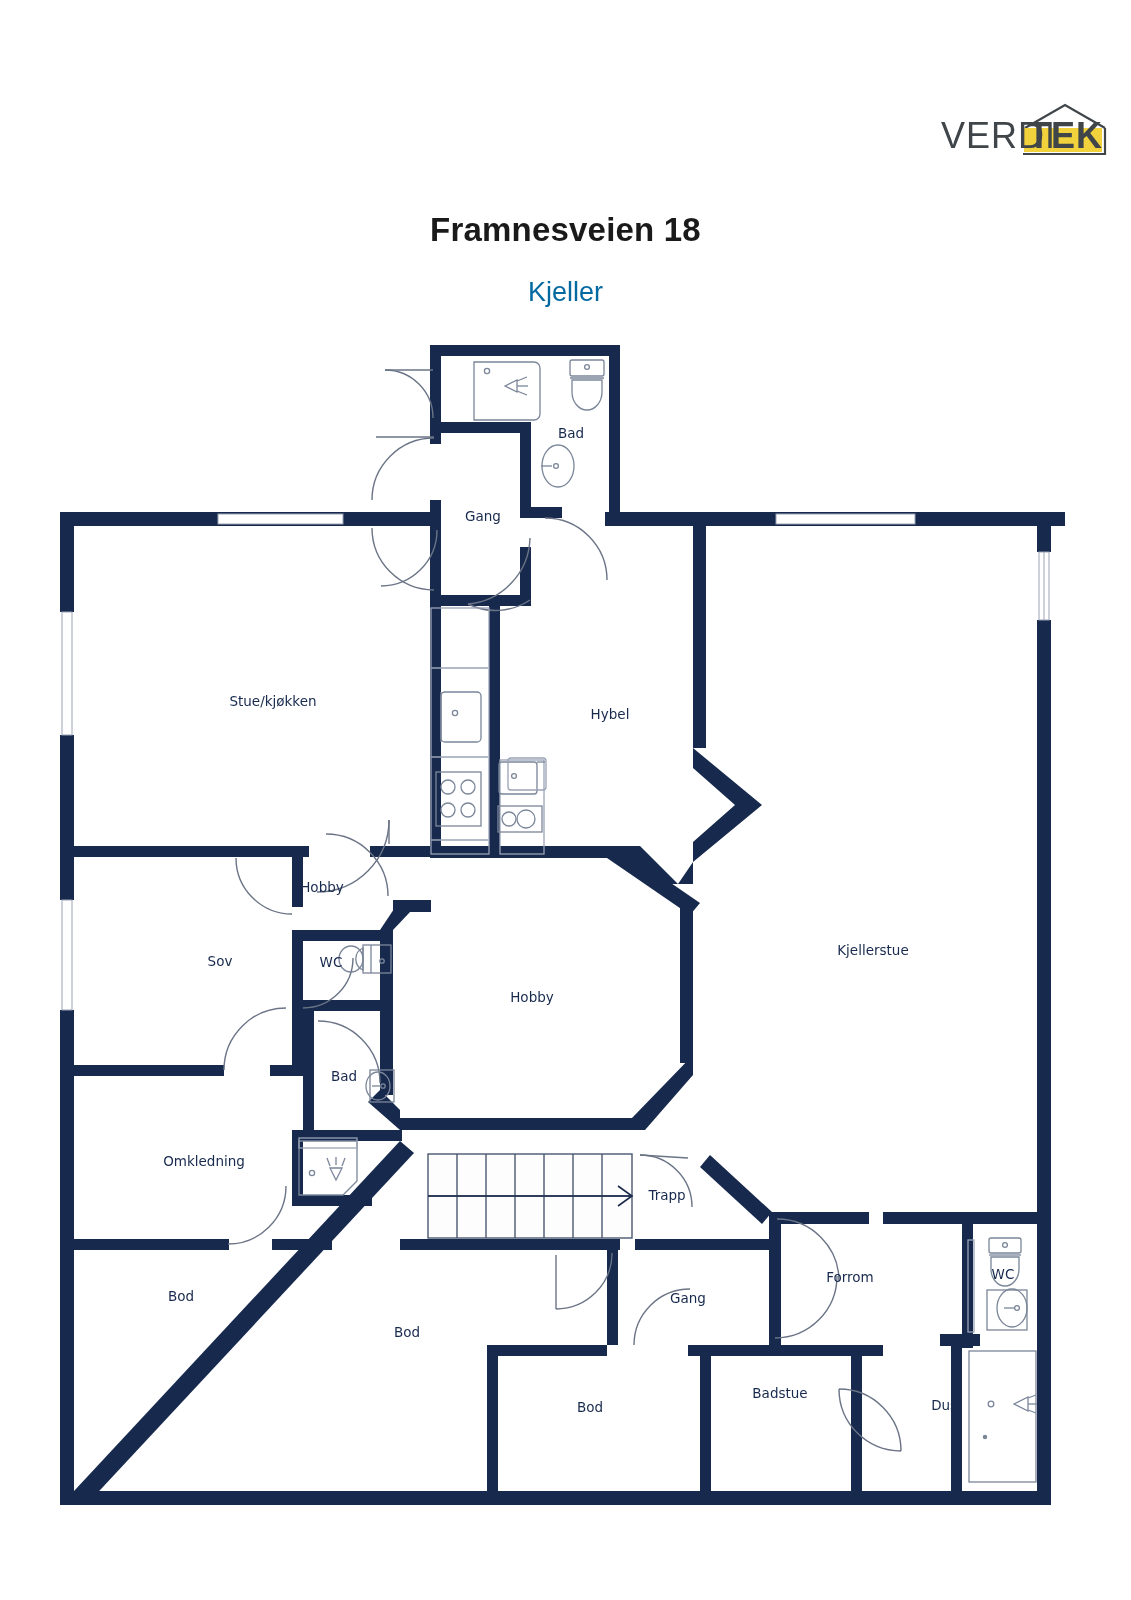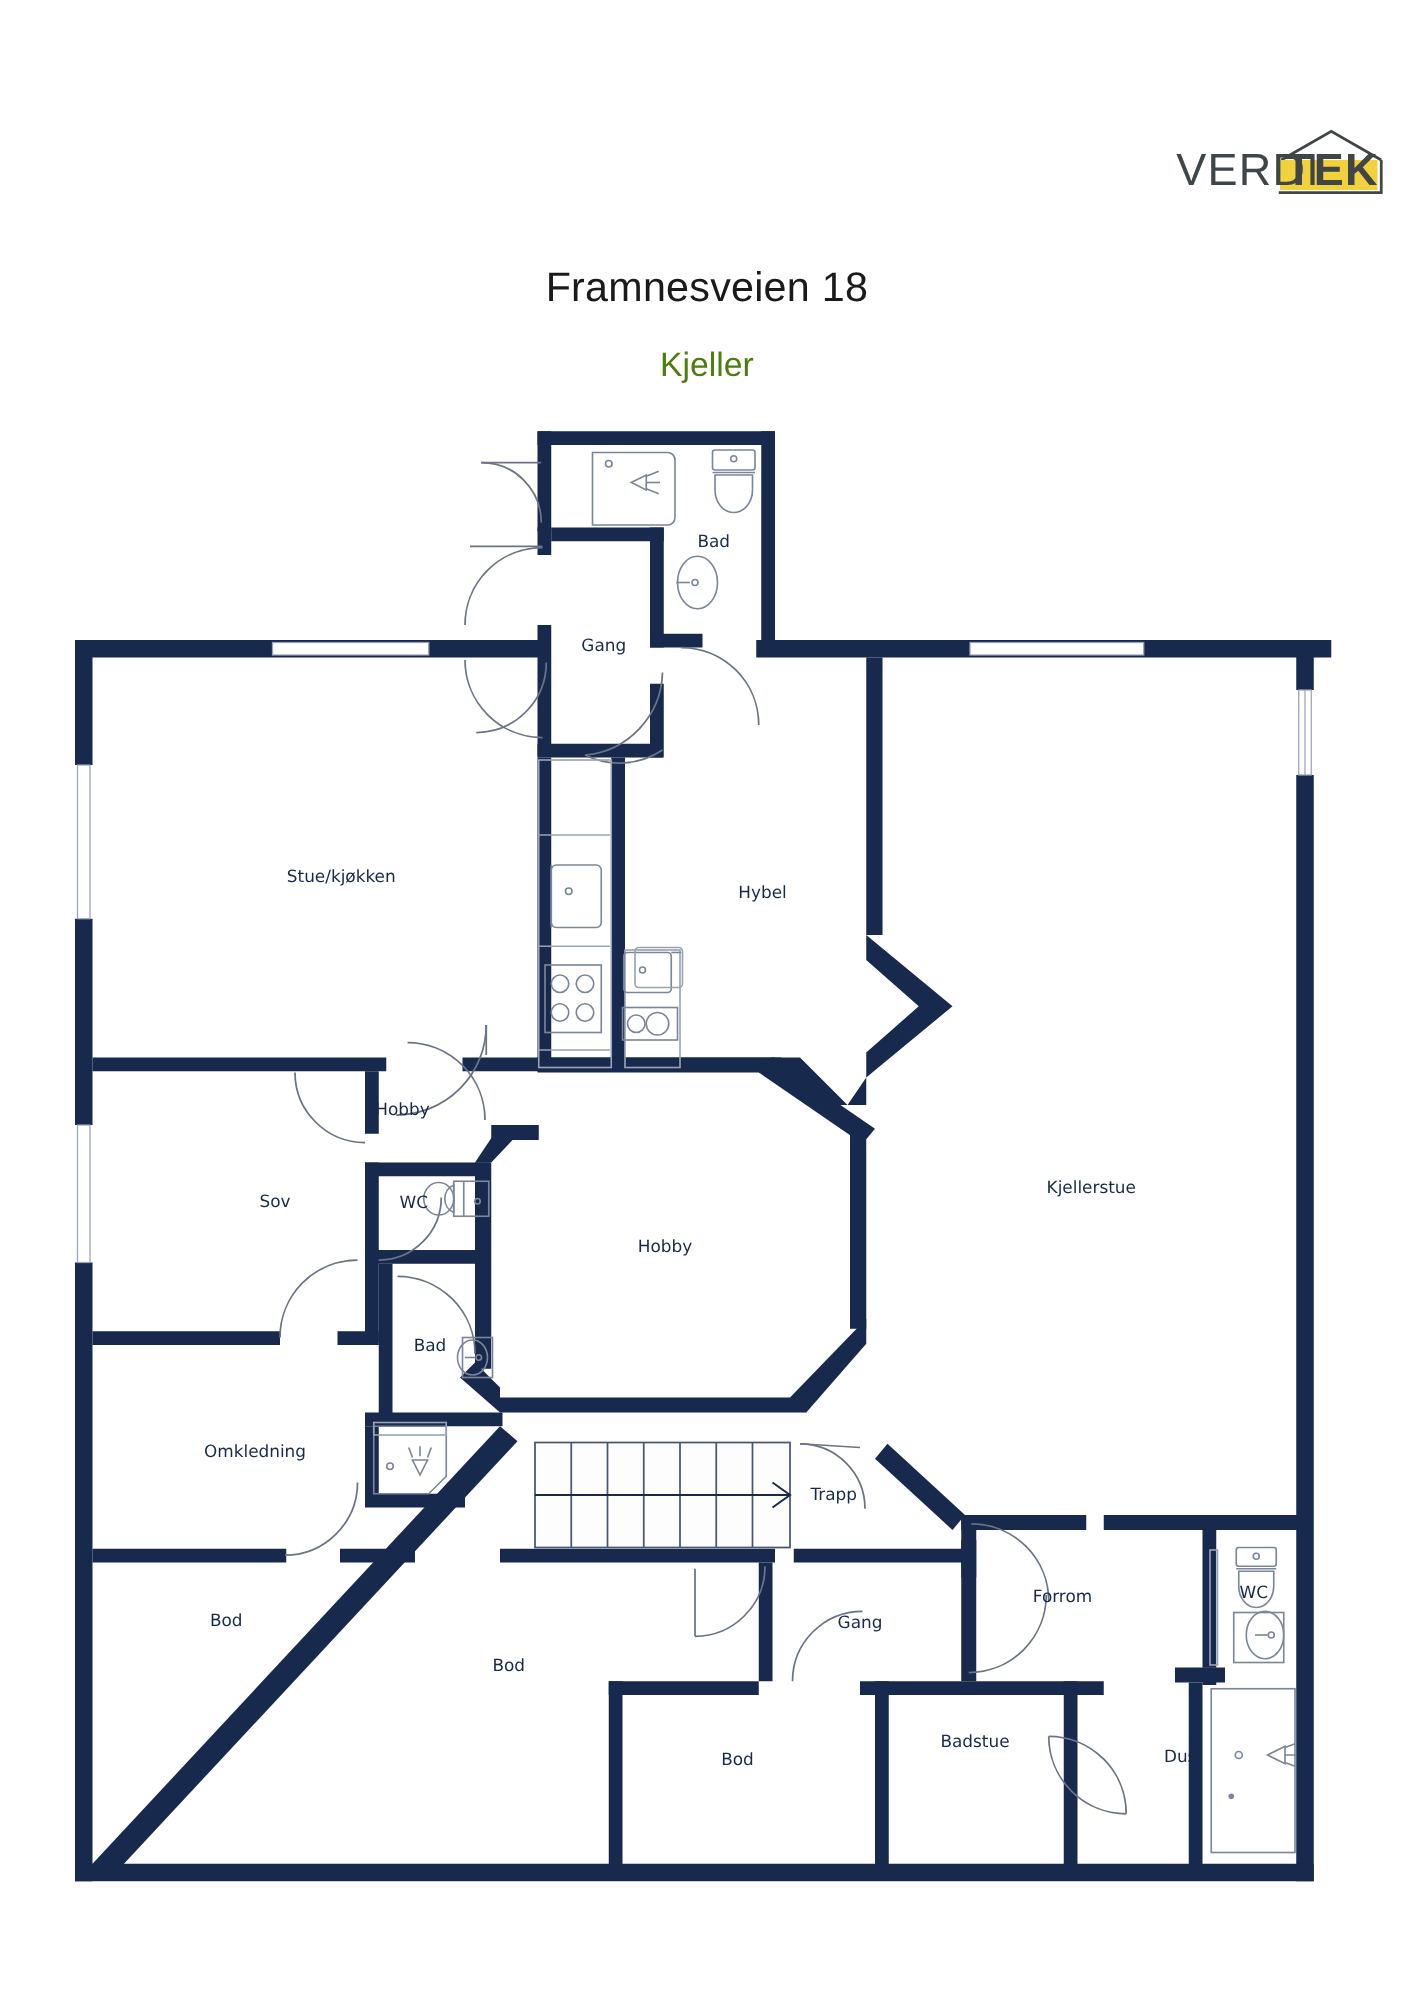--- a/index.html
+++ b/index.html
@@ -4,23 +4,23 @@
 <style>
   html,body{margin:0;padding:0;background:#ffffff;}
   body{width:1131px;height:1600px;position:relative;overflow:hidden;
        font-family:"DejaVu Sans","Liberation Sans",sans-serif;}
 
   #logo{position:absolute;left:937px;top:98px;width:170px;height:62px;}
   #logo svg{display:block;}
 
   #title{position:absolute;left:0;top:211px;width:1131px;text-align:center;
          font-size:33px;color:#1a1a1a;font-family:"Liberation Sans",sans-serif;
-         font-weight:400;letter-spacing:.2px;}
+         font-weight:700;letter-spacing:.2px;}
   #subtitle{position:absolute;left:0;top:277px;width:1131px;text-align:center;
-            font-size:27px;color:#4d7c0f;font-family:"Liberation Sans",sans-serif;
+            font-size:27px;color:#0369a1;font-family:"Liberation Sans",sans-serif;
             font-weight:400;}
 
   #plan{position:absolute;left:0;top:0;width:1131px;height:1240px;}
   #plan svg{display:block;}
 
   .rlabel{font-family:"DejaVu Sans","Liberation Sans",sans-serif;
           font-size:13.5px;fill:#17294d;text-anchor:middle;dominant-baseline:middle;}
 </style>
 </head>
 <body>

